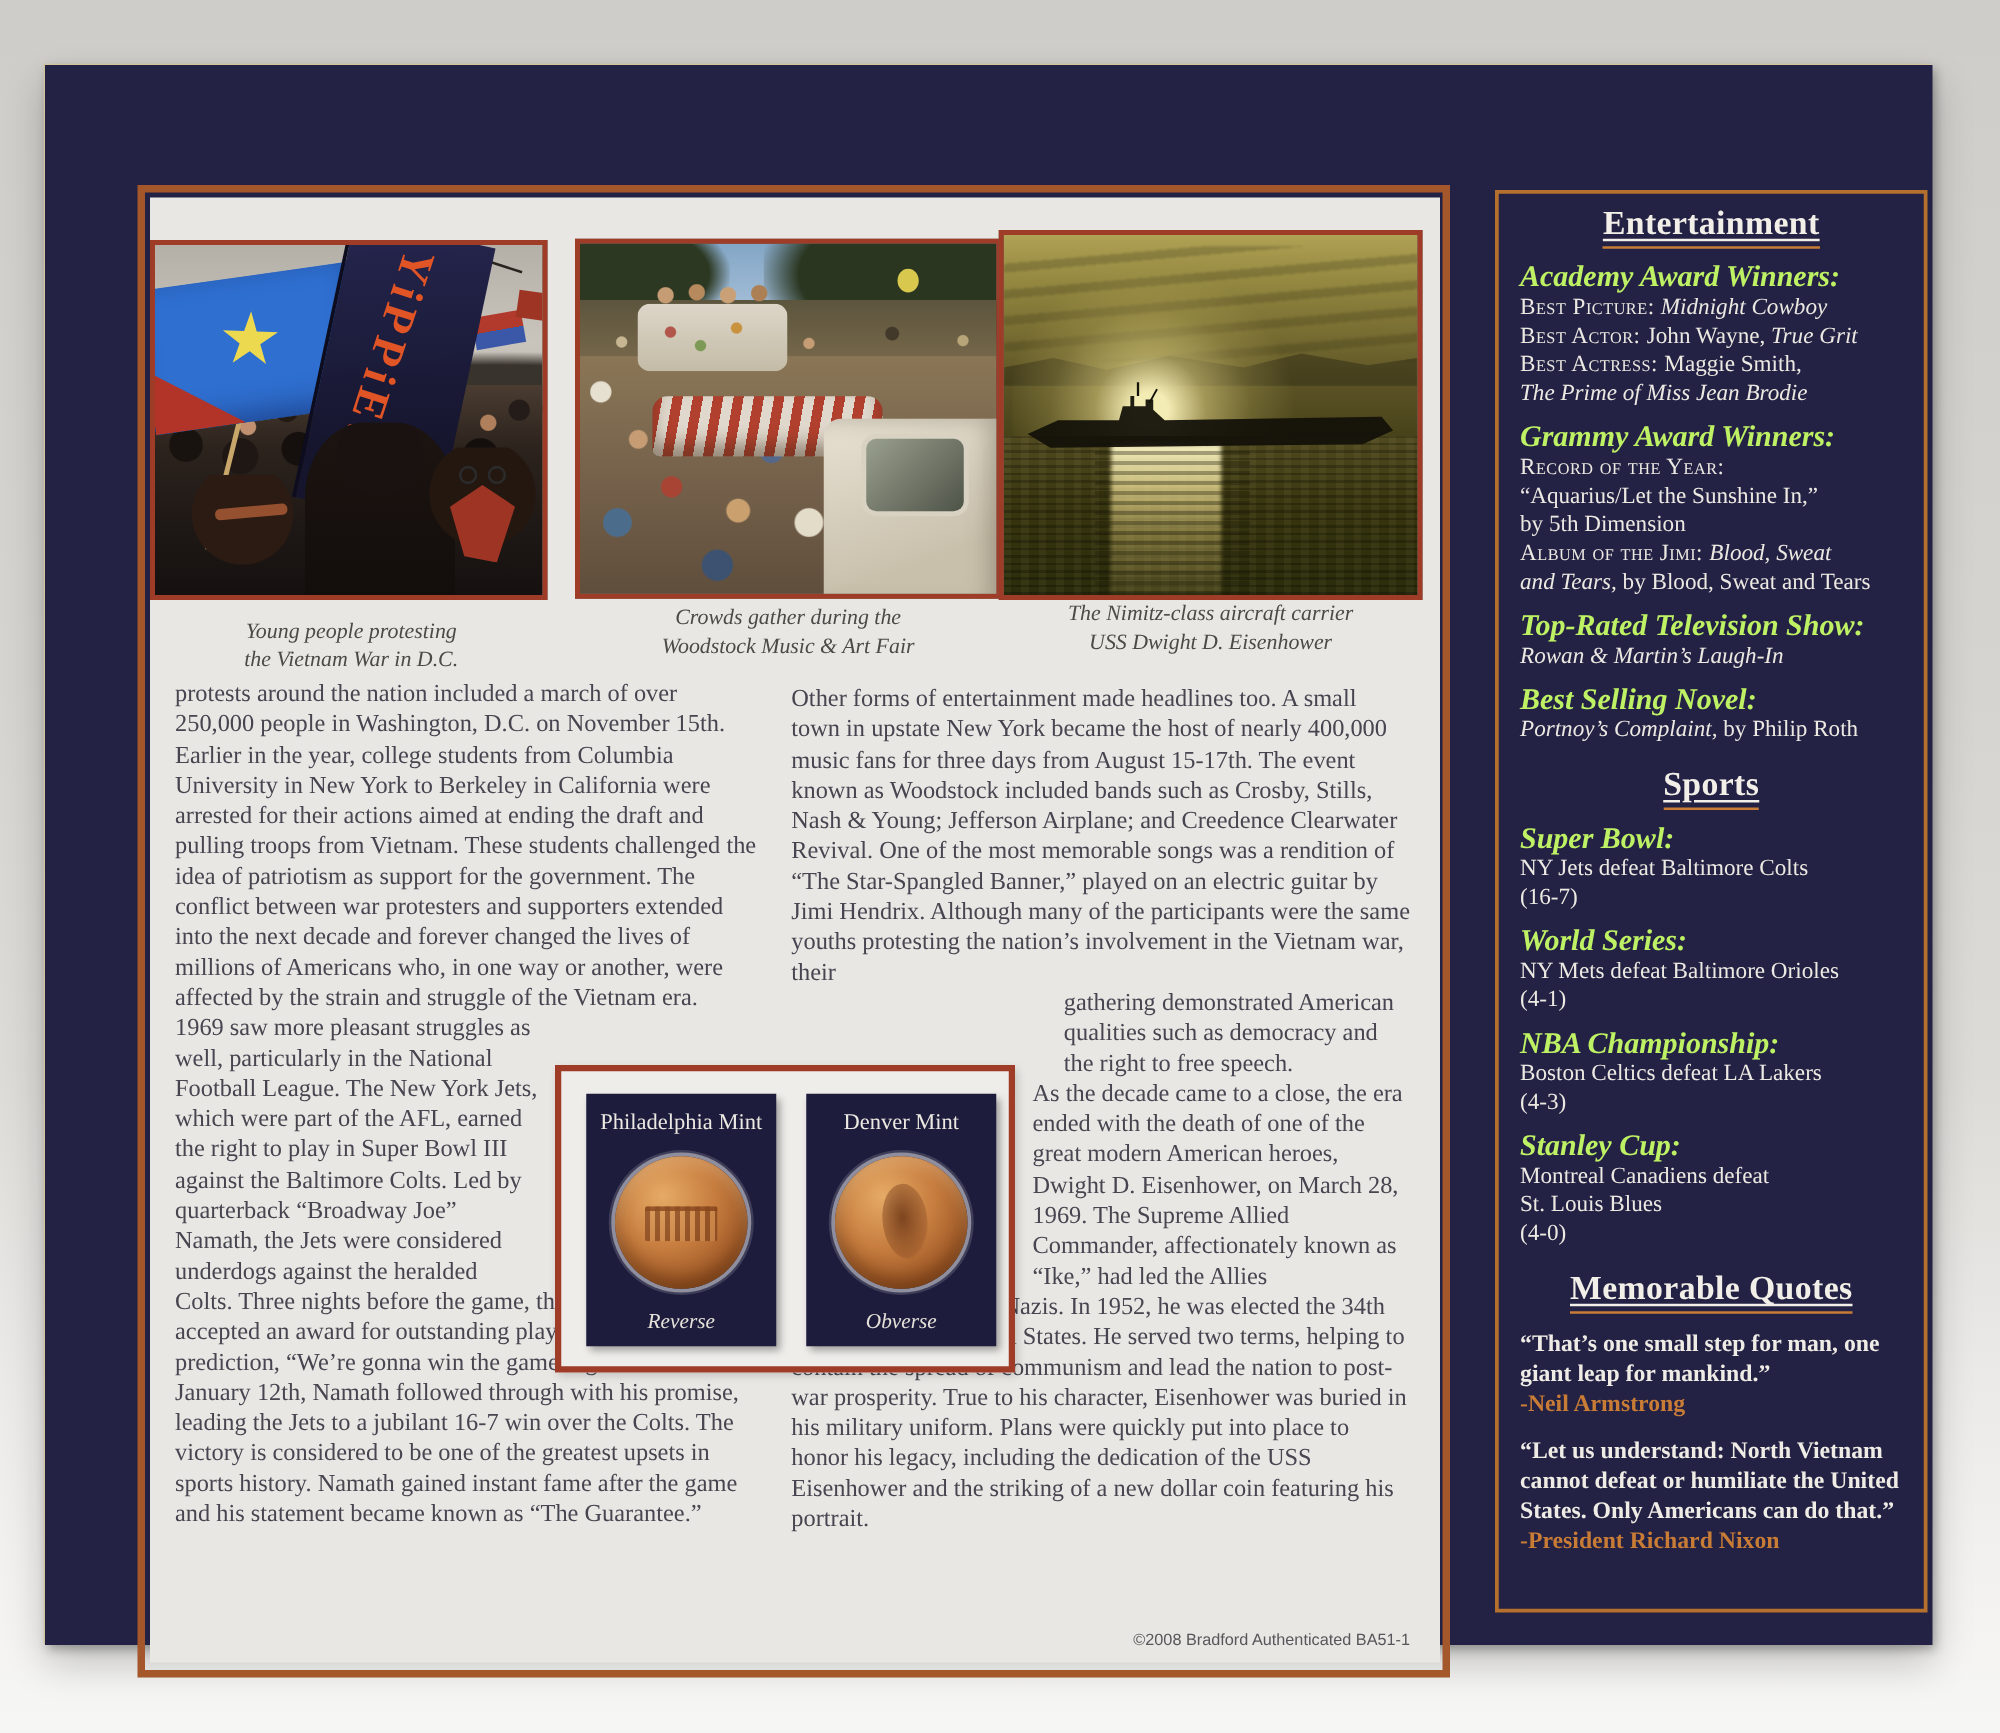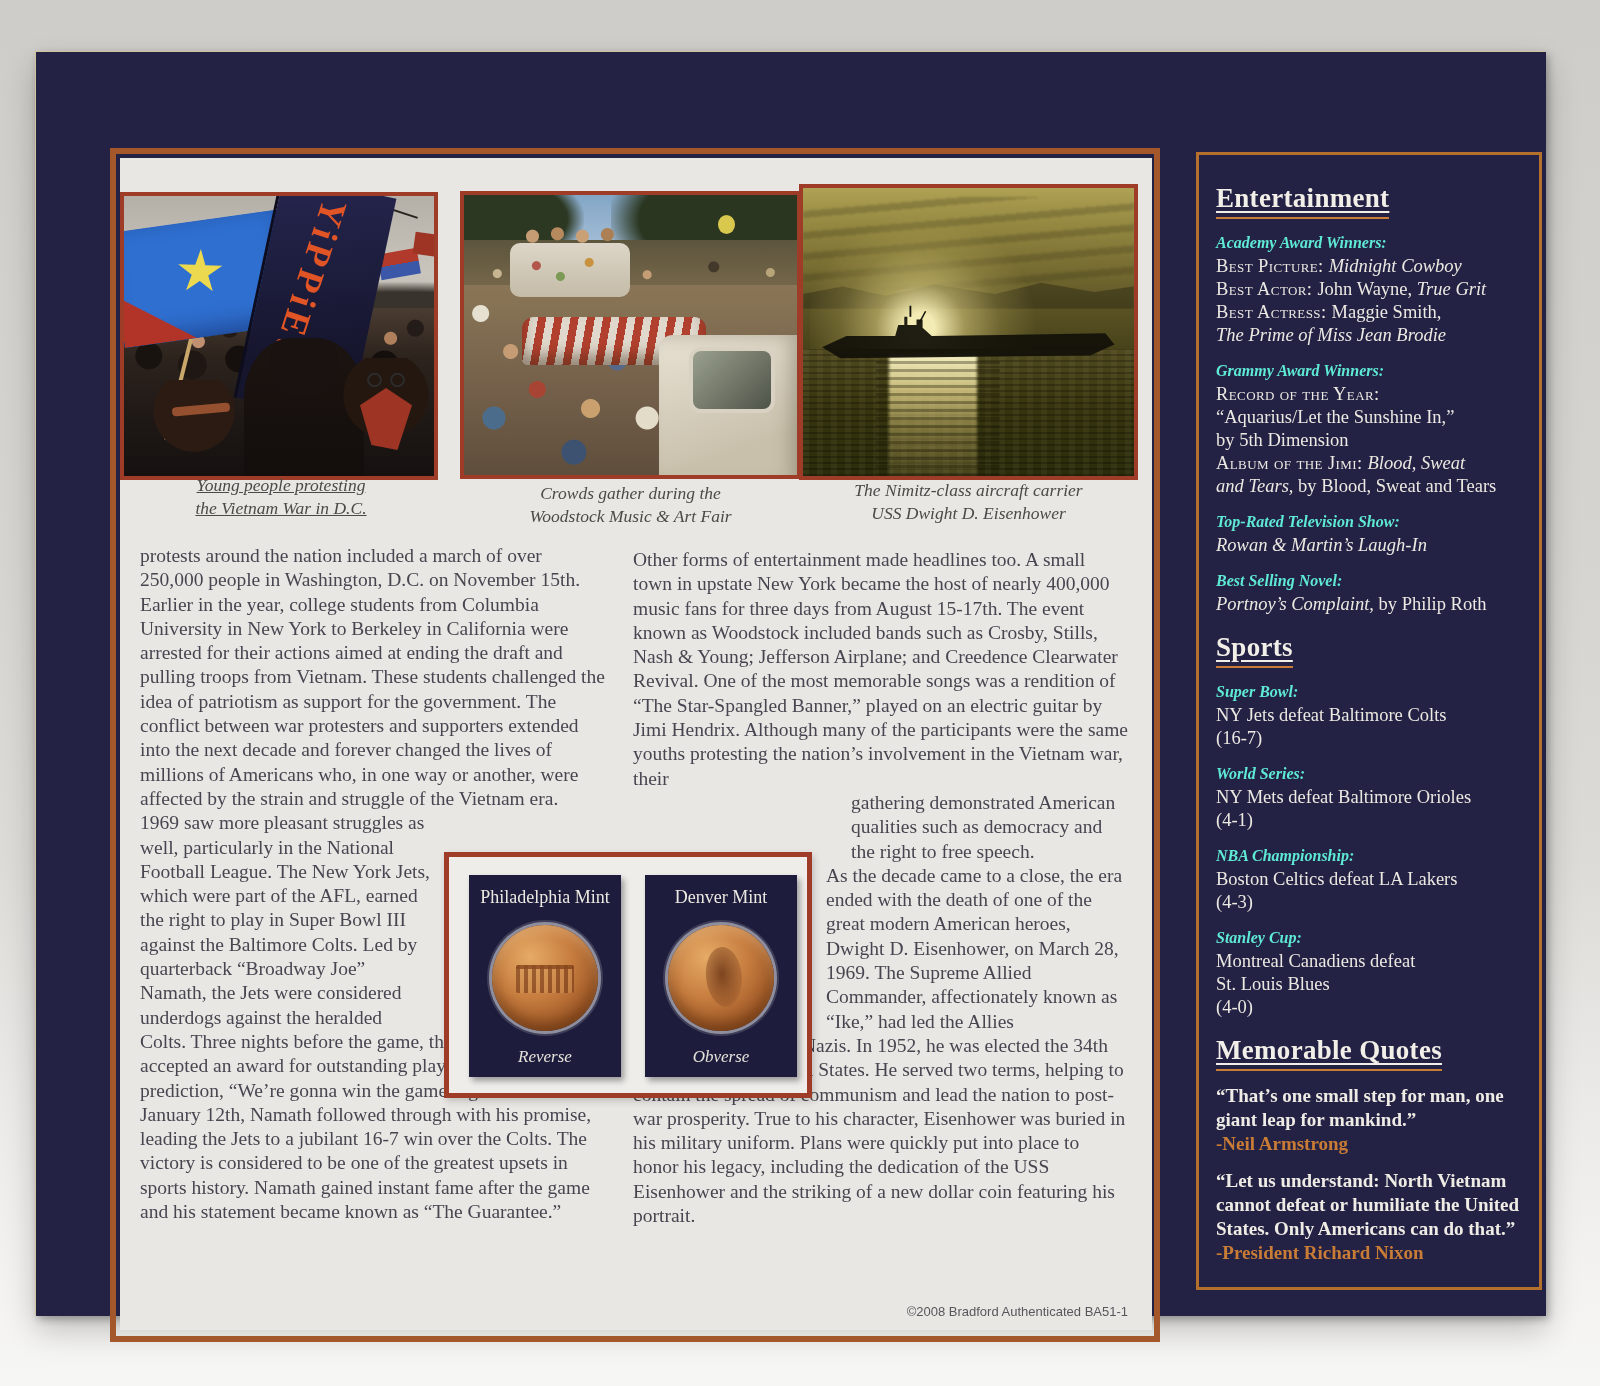--- a/index.html
+++ b/index.html
@@ -172,21 +172,21 @@
                repeating-linear-gradient(90deg, rgba(255,240,170,.06) 0 6px, transparent 6px 14px); }
   .ph3-reflect { left:26%; top:58%; width:88px; height:42%; filter:blur(1.5px);
     background:linear-gradient(180deg, rgba(253,247,200,.95), rgba(240,224,150,.75) 30%, rgba(215,195,115,.45) 60%, rgba(190,170,95,.18)); }
   .ph3-ripple { left:22%; top:58%; width:124px; height:42%; opacity:.7;
     background:repeating-linear-gradient(0deg, rgba(30,28,8,.5) 0 3px, transparent 3px 8px); }
   .ph3-ship { position:absolute; left:4%; top:40%; width:92%; height:23%; }
 
   
   .caption { position:absolute; font-style:italic; font-size:17.5px; line-height:23px;
     color:#4b4a47; text-align:center; white-space:pre-line; }
-  .cap1 { left:100px; top:422px; width:290px;text-decoration:underline; }
+  .cap1 { left:100px; top:441px; width:290px; }
   .cap2 { left:424px; top:430px; width:341px; }
   .cap3 { left:763px; top:427px; width:339px; }
 
   
   .col { position:absolute; }
   .left-col { left:104px; top:492px; width:470px; }
   .mid-col  { left:597px; top:496px; width:496px; }
   .body { font-size:19.5px; line-height:24.3px; color:#474650; text-align:left; }
   .h-section { font-size:29px; font-weight:bold; color:#2e2a57; letter-spacing:.2px; }
   .h-guarantee { margin:28px 0 16px; }
@@ -217,26 +217,26 @@
   .coin-obv::after { content:""; position:absolute; left:38px; top:22px; width:36px; height:60px;
     background:radial-gradient(ellipse at 45% 45%, rgba(110,55,22,.85), rgba(140,80,40,.4) 68%, transparent 76%);
     border-radius:48% 52% 46% 54%; transform:rotate(-4deg); }
 
   .copyright { position:absolute; left:600px; top:1252px; width:492px; text-align:right;
     font-family:"Liberation Sans", sans-serif; font-size:13px; color:#57565a; }
 
   
   .sb-frame { position:absolute; left:1160px; top:100px; width:346px; height:1138px;
     border:3px solid #b5702e; padding:8px 17px 0; overflow:hidden; }
-  .sb-heading { margin:20px 0 10px; }
+  .sb-heading { text-align:center; margin:0 0 10px; }
   .sb-heading .hu { display:inline-block; font-size:27px; font-weight:bold; color:#f2efe8;
     text-decoration:underline; text-decoration-thickness:2px; text-underline-offset:4px;
     border-bottom:2px solid #c87c36; padding-bottom:3px; letter-spacing:.3px; }
   .sb-group { margin:11px 0 0; }
-  .sb-label { color:#5eead4; font-weight:bold; font-style:italic; font-size:16px; line-height:25px; }
+  .sb-label { color:#bef264; font-weight:bold; font-style:italic; font-size:24px; line-height:25px; }
   .sb-line { color:#ece9e2; font-size:18.5px; line-height:23px; }
   .seg-sc { font-variant:small-caps; letter-spacing:.4px; }
   .seg-i { font-style:italic; }
   .sb-quote { margin:13px 0 0; }
   .sb-qtext { color:#efece5; font-weight:bold; font-size:19px; line-height:24px; }
   .sb-qattr { color:#c87c36; font-size:19px; line-height:24px; font-weight:bold; }
   .spacer-sports { margin-top:16px; }
 </style>
 </head>
 <body>

